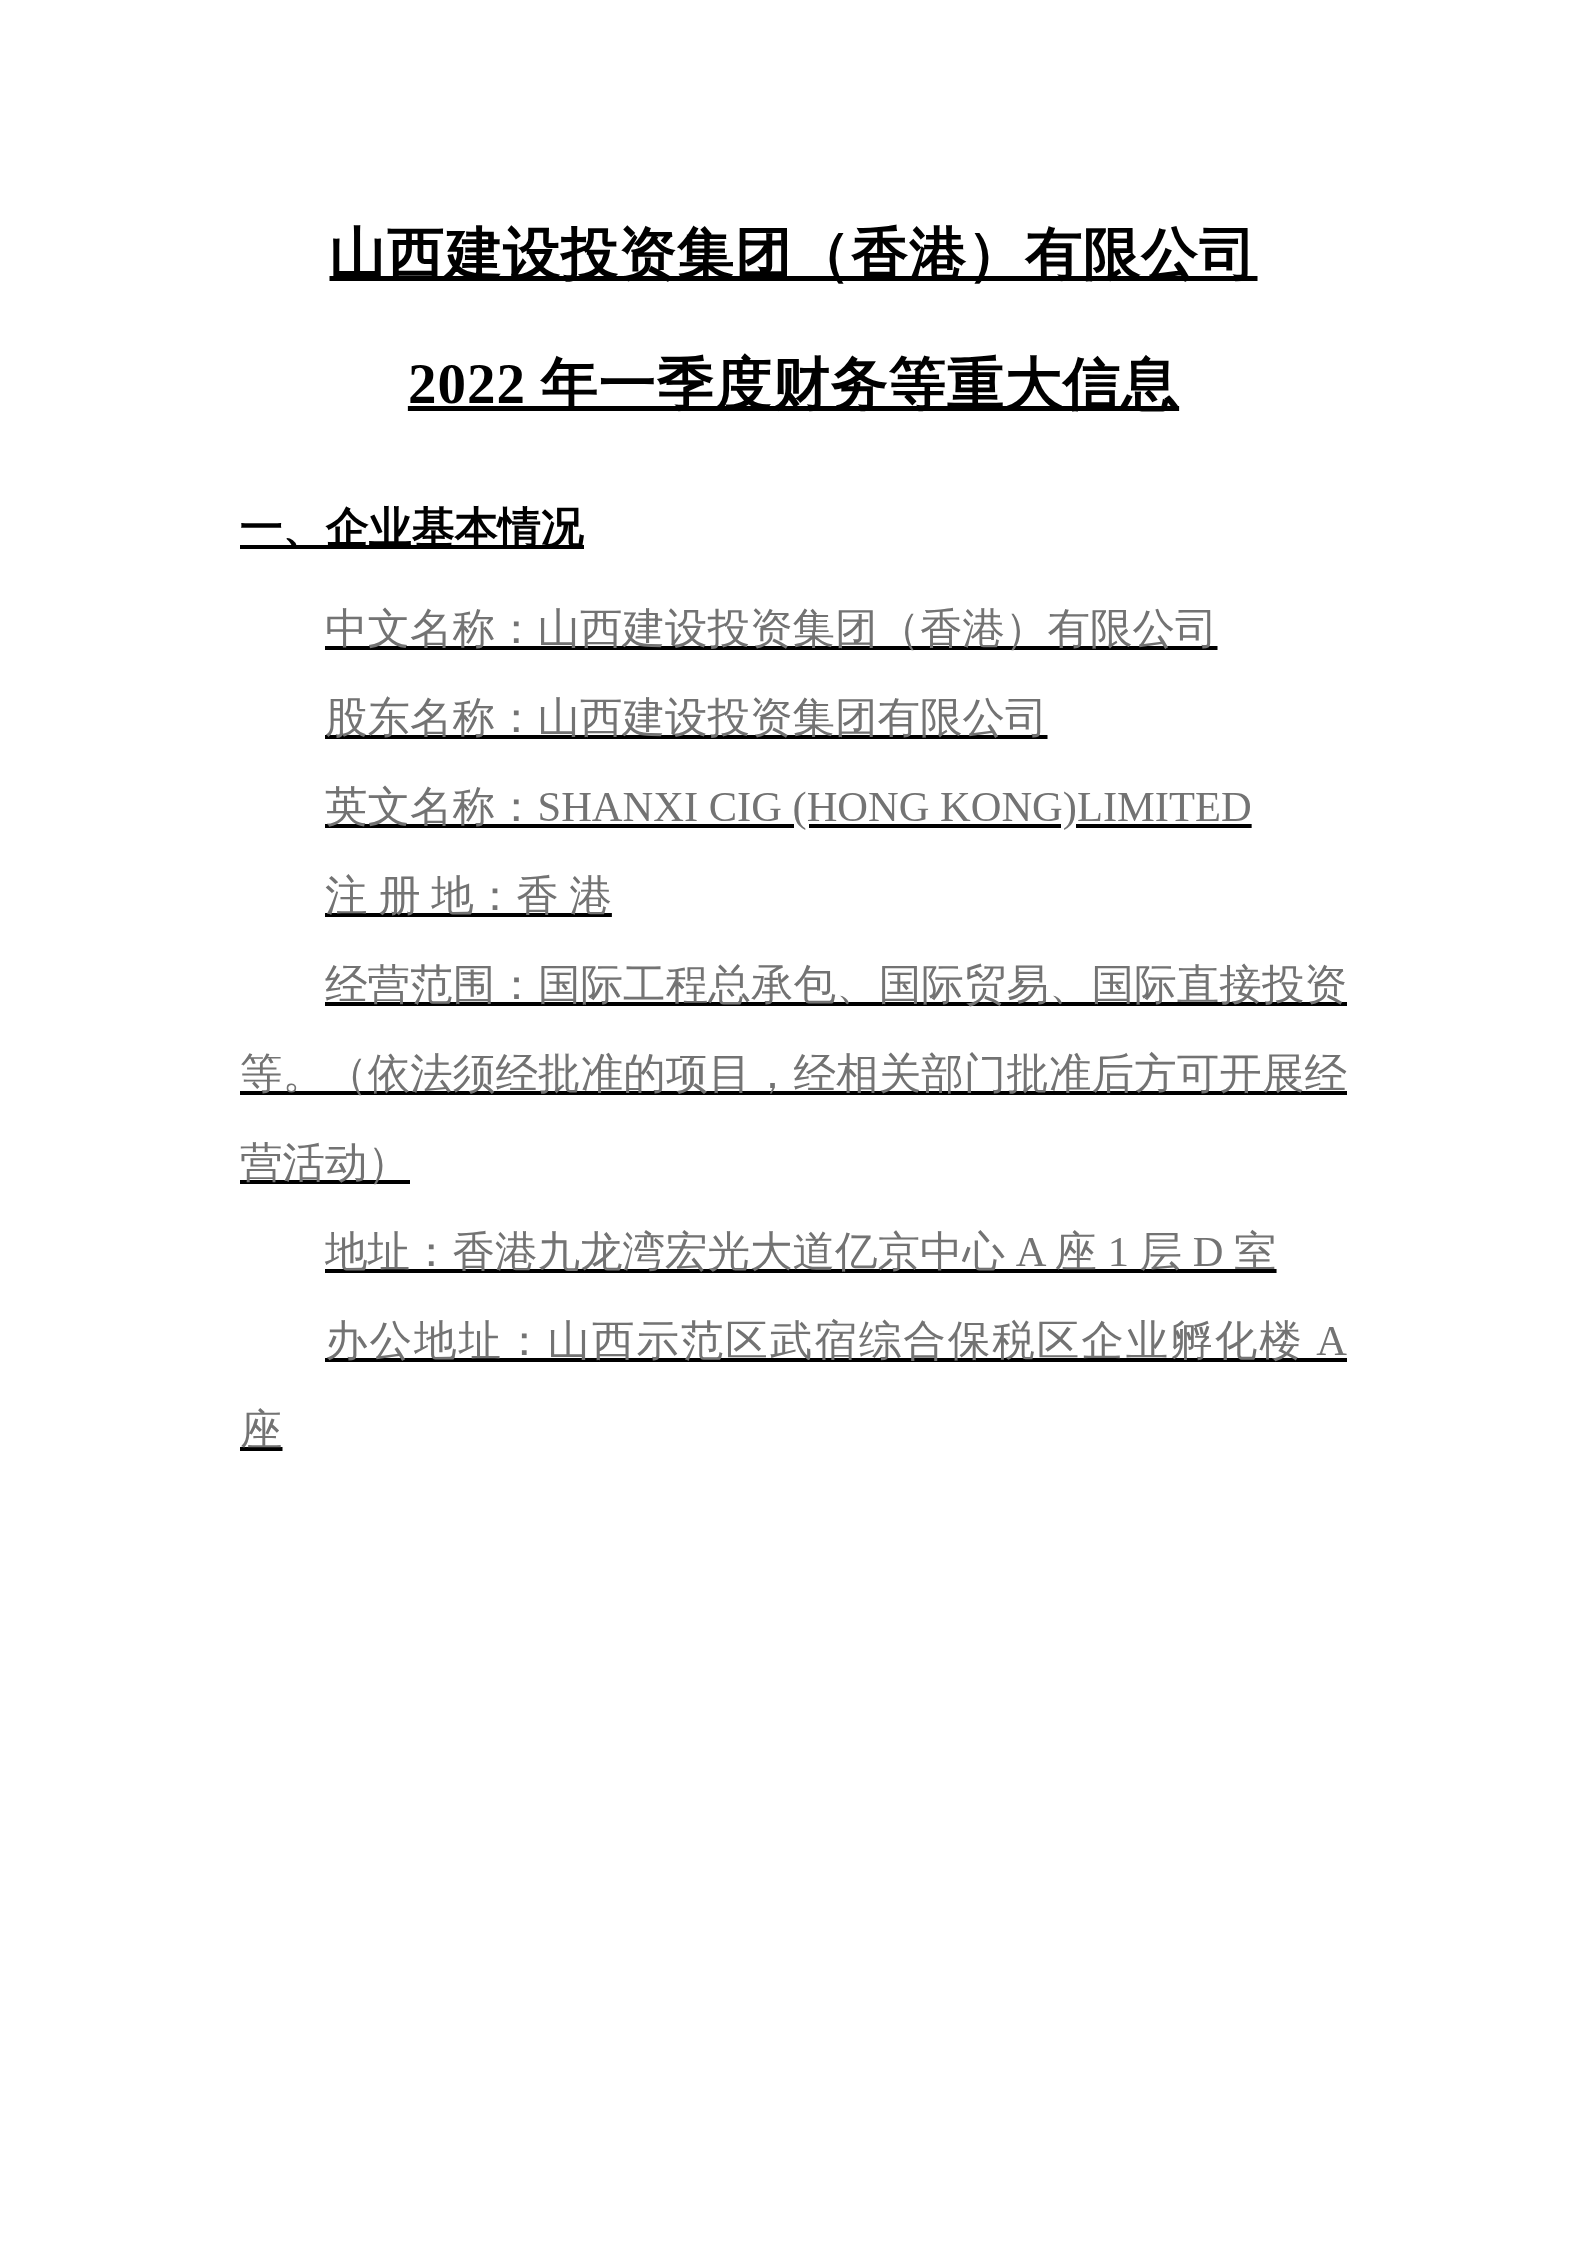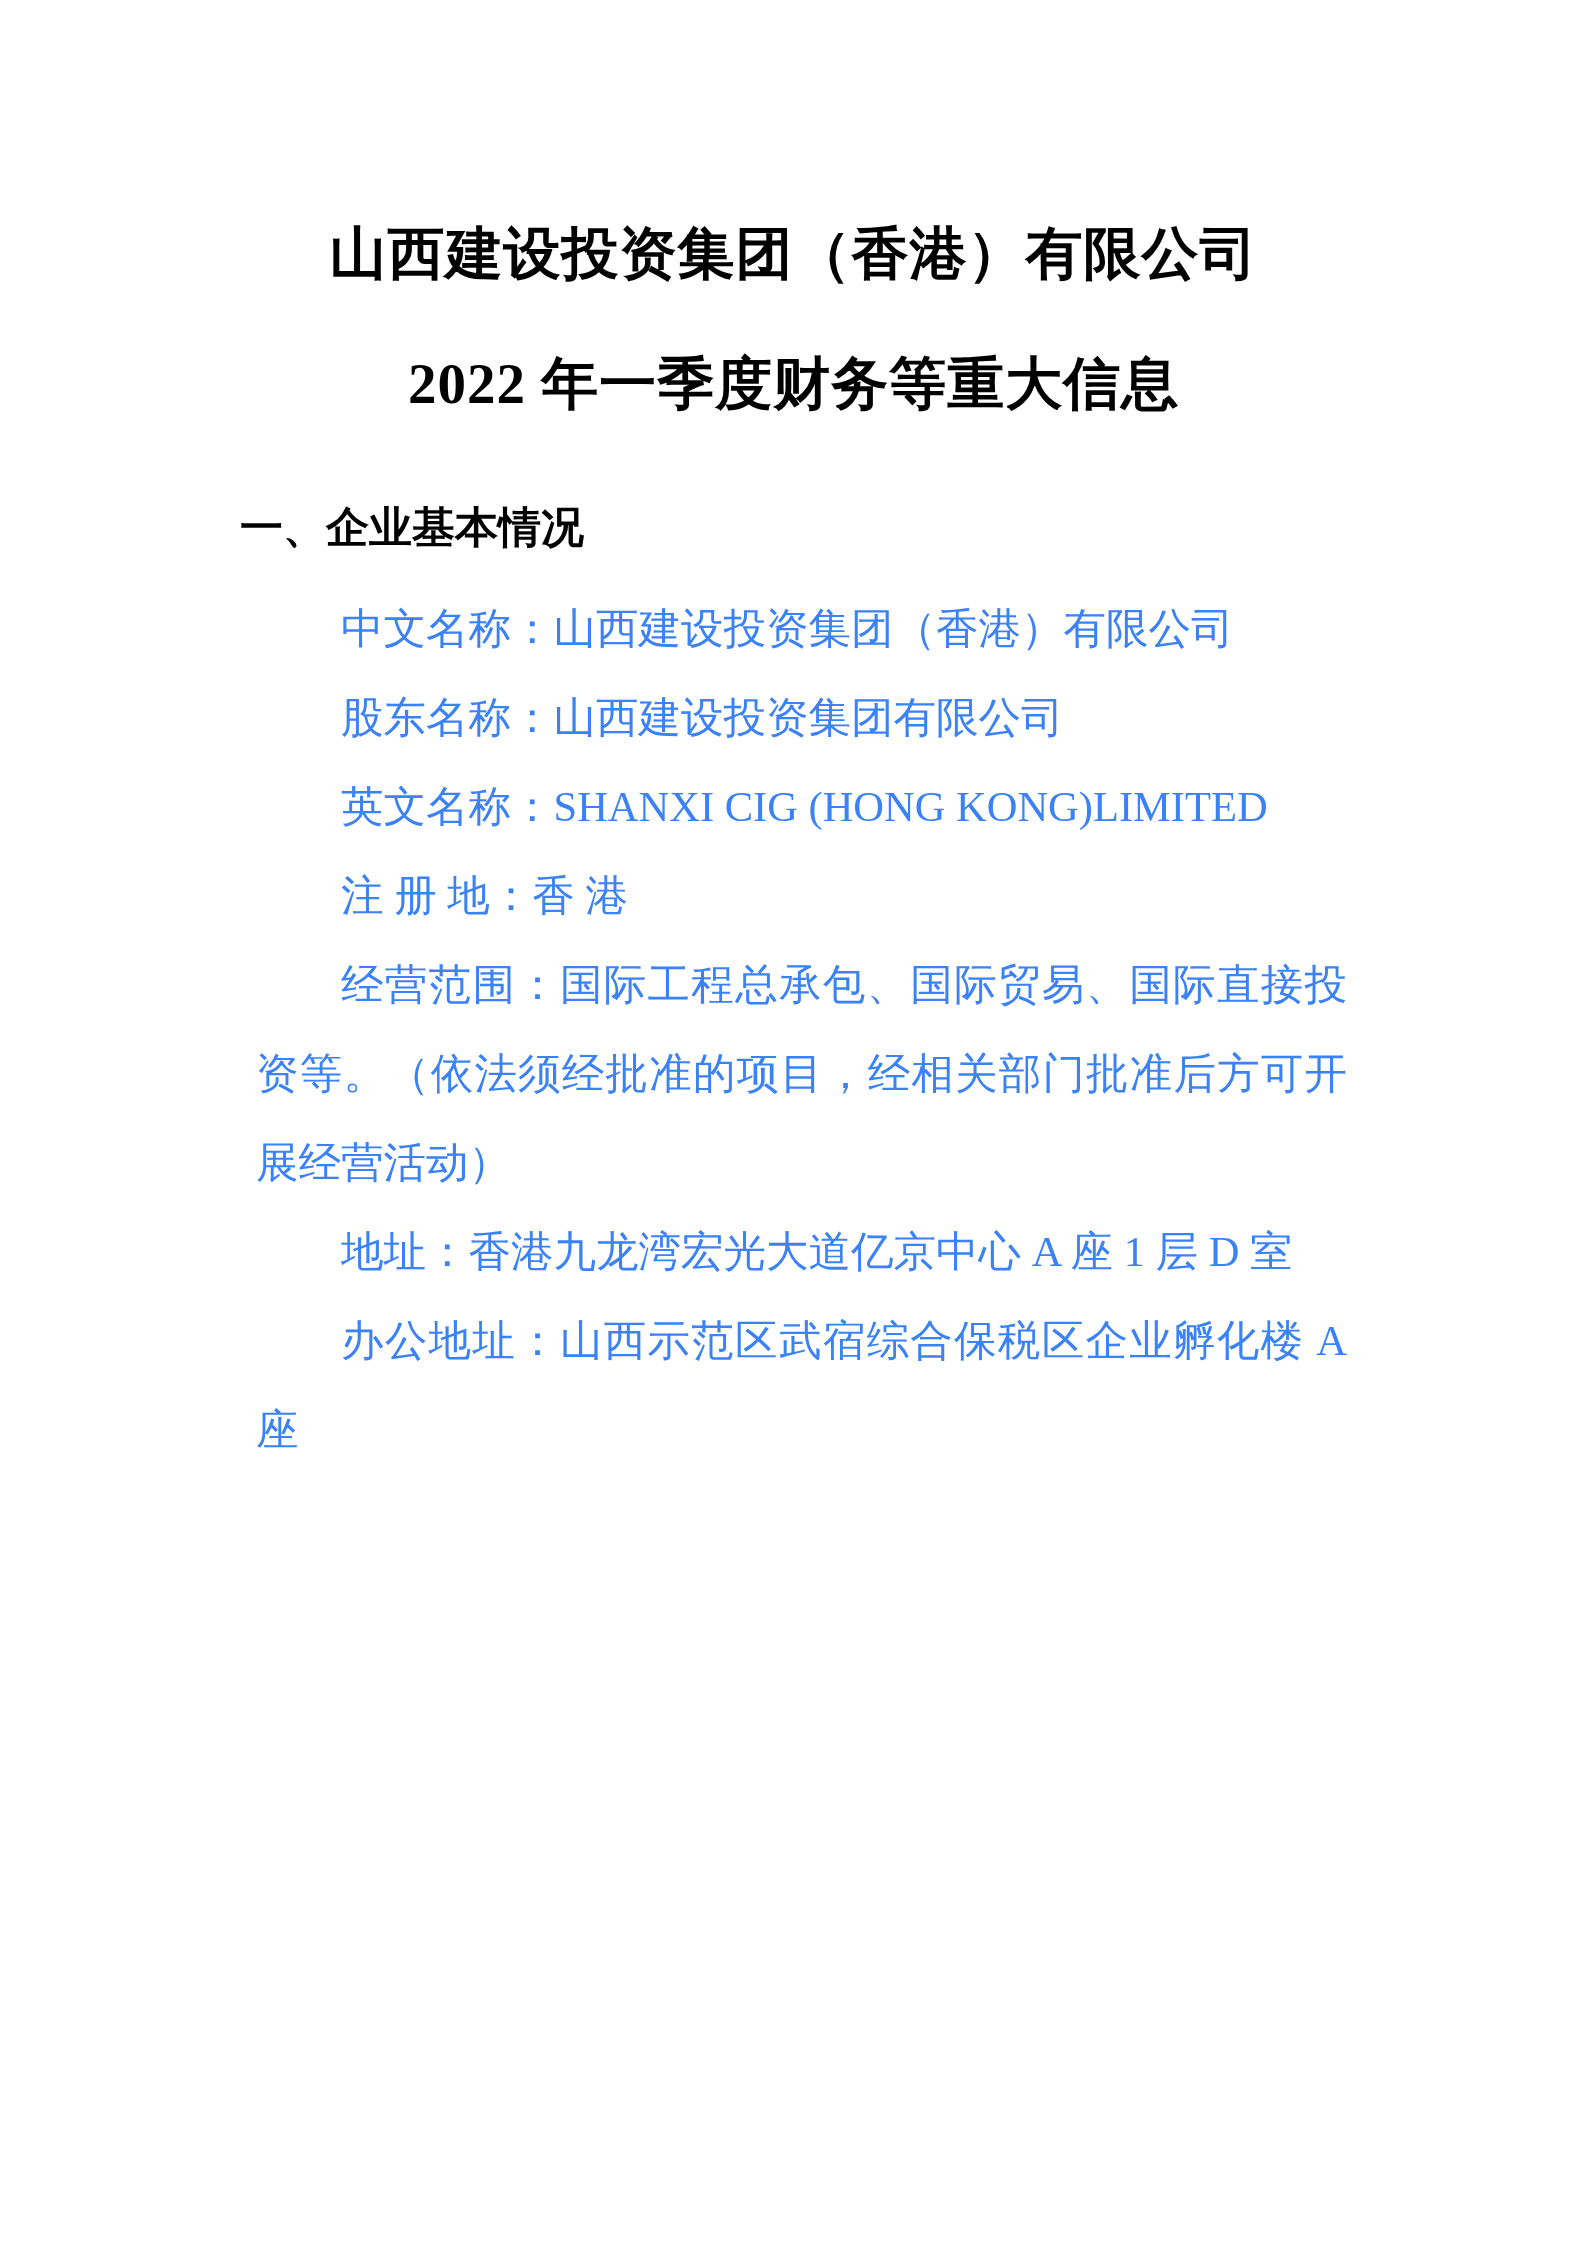--- a/index.html
+++ b/index.html
@@ -9,20 +9,21 @@
     color: #000000;
   }
   .page {
     position: relative;
     width: 1587px;
     height: 2245px;
     margin: 0 auto;
     background: #ffffff;
     padding: 225px 240px 0 240px;
     overflow: hidden;
+    text-decoration: underline;
   }
   .doc-title {
     text-align: center;
     font-family: "Liberation Serif", "DejaVu Serif", serif;
     font-weight: bold;
     font-size: 57px;
     line-height: 1;
     letter-spacing: 1px;
     color: #000000;
   }
@@ -39,23 +40,22 @@
   }
   .body-text {
     margin-top: 35px;
   }
   .para {
     font-family: "Liberation Serif", "DejaVu Serif", serif;
     font-size: 42.5px;
     line-height: 89px;
     text-align: justify;
     text-indent: 85px;
-    color: #3b82f6;
+    color: #737373;
     word-break: break-all;
-    margin-left: 16px;
   }
 </style>
 </head>
 <body>
 
 <div class="page">
 
   <h1 class="doc-title line1">山西建设投资集团（香港）有限公司</h1>
 
   <h1 class="doc-title line2">2022 年一季度财务等重大信息</h1>

